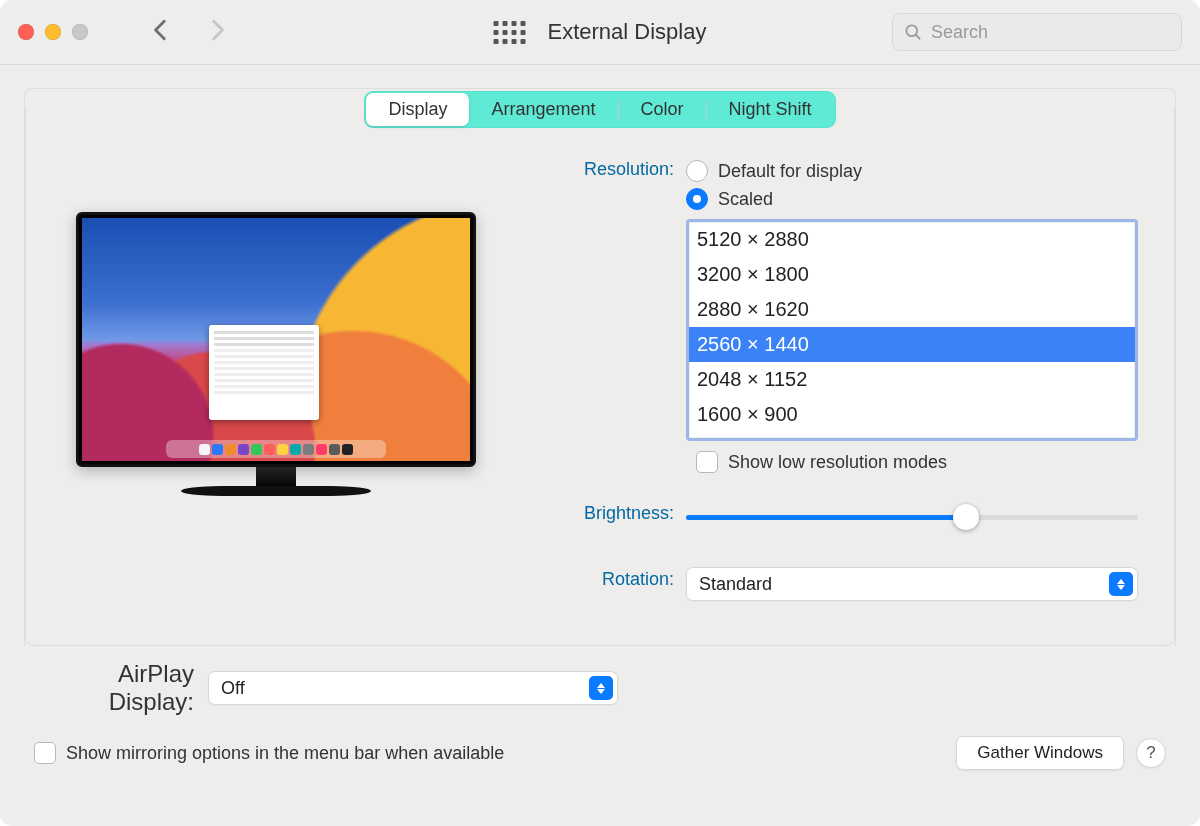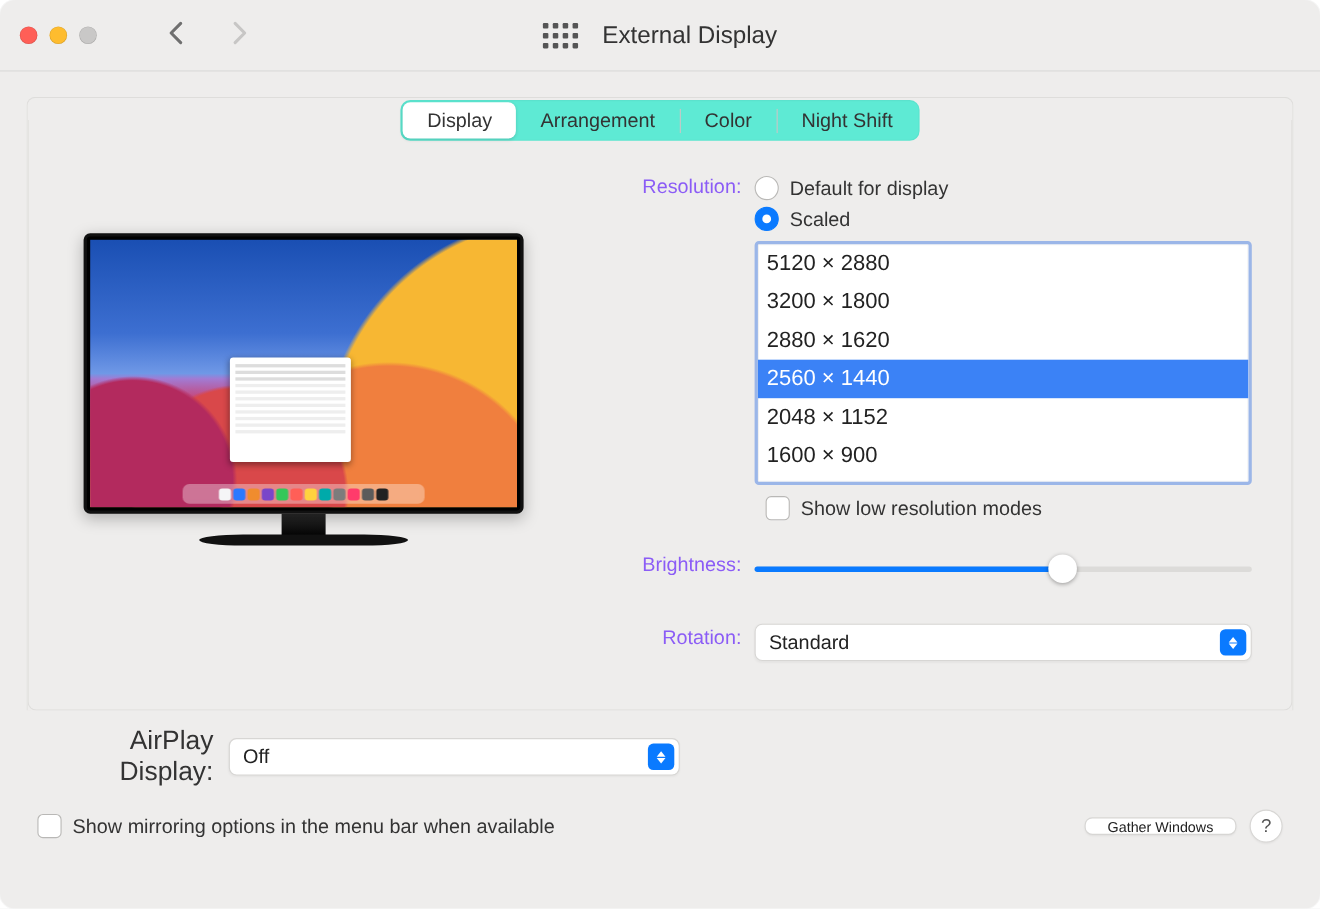--- a/index.html
+++ b/index.html
@@ -147,21 +147,21 @@
   .base { width:190px; height:10px; background:#111; border-radius:80px/10px; margin-top:-3px;}
 
   
   .controls { flex:1; display:flex; flex-direction:column; }
   .row { display:flex; align-items:flex-start; margin-bottom: 10px;}
   .row-label {
     width: 160px; min-width:160px;
     text-align: right;
     padding-right: 12px;
     font-size: 18px;
-    color:#8b5cf6;
+    color:#0369a1;
     padding-top:2px;
   }
   .row-value { flex:1; }
   .radio-line { display:flex; align-items:center; gap:10px; font-size:18px; color:#333; padding:3px 0;}
   .radio-outer {
     width:22px;height:22px;border-radius:50%;
     border:1.5px solid #b9b8b6; background:#fff;
     display:flex;align-items:center;justify-content:center;
   }
   .radio-outer.checked { border-color:#0a7aff; background:#0a7aff;}
@@ -218,22 +218,22 @@
   .select .chev::before { border-bottom:5px solid #fff; }
   .select .chev::after  { border-top:5px solid #fff; }
 
   
   .bottom { padding: 14px 10px 0 10px; }
   .bottom-row1 { display:flex; align-items:center; gap:14px; margin-bottom:20px;}
   .bottom-row1 .lbl { font-size:24px; color:#333; width:160px; text-align:right; }
   .bottom-row1 .select { width: 410px; }
   .bottom-row2 { display:flex; align-items:center; gap:12px; }
   .push-btn {
-    height:16px; padding:0 20px; background:#fff; border:1px solid #d7d6d4;
-    border-radius:7px; font-size:13px; color:#222;
+    height:34px; padding:0 20px; background:#fff; border:1px solid #d7d6d4;
+    border-radius:7px; font-size:17px; color:#222;
     box-shadow: 0 1px 2px rgba(0,0,0,.06);
     display:flex; align-items:center;
   }
   .help {
     width:30px;height:30px;border-radius:50%;background:#fff;border:1px solid #d7d6d4;
     display:flex;align-items:center;justify-content:center;font-size:17px;color:#555;
     box-shadow: 0 1px 2px rgba(0,0,0,.06);
   }
   .spacer { flex:1; }
 </style>
@@ -269,20 +269,27 @@
           <i></i>
           <i></i>
           <i></i>
           <i></i>
           <i></i>
           <i></i>
           <i></i>
           <i></i>
       </span>
       <span class="win-title">External Display</span>
+    </div>
+    <div class="search">
+      <svg viewBox="0 0 24 24" fill="none" stroke="#9c9b99" stroke-width="2.2">
+          <circle cx="10.5" cy="10.5" r="6.5"></circle>
+          <line x1="20" y1="20" x2="15.2" y2="15.2" stroke-linecap="round"></line>
+        </svg>
+      <input type="text" placeholder="Search" style="">
     </div>
   </div>
 
   <div class="content">
 
     <div class="seg-container">
       <div class="segmented">
         <div class="seg-item active">
             <span>Display</span>
           </div>

